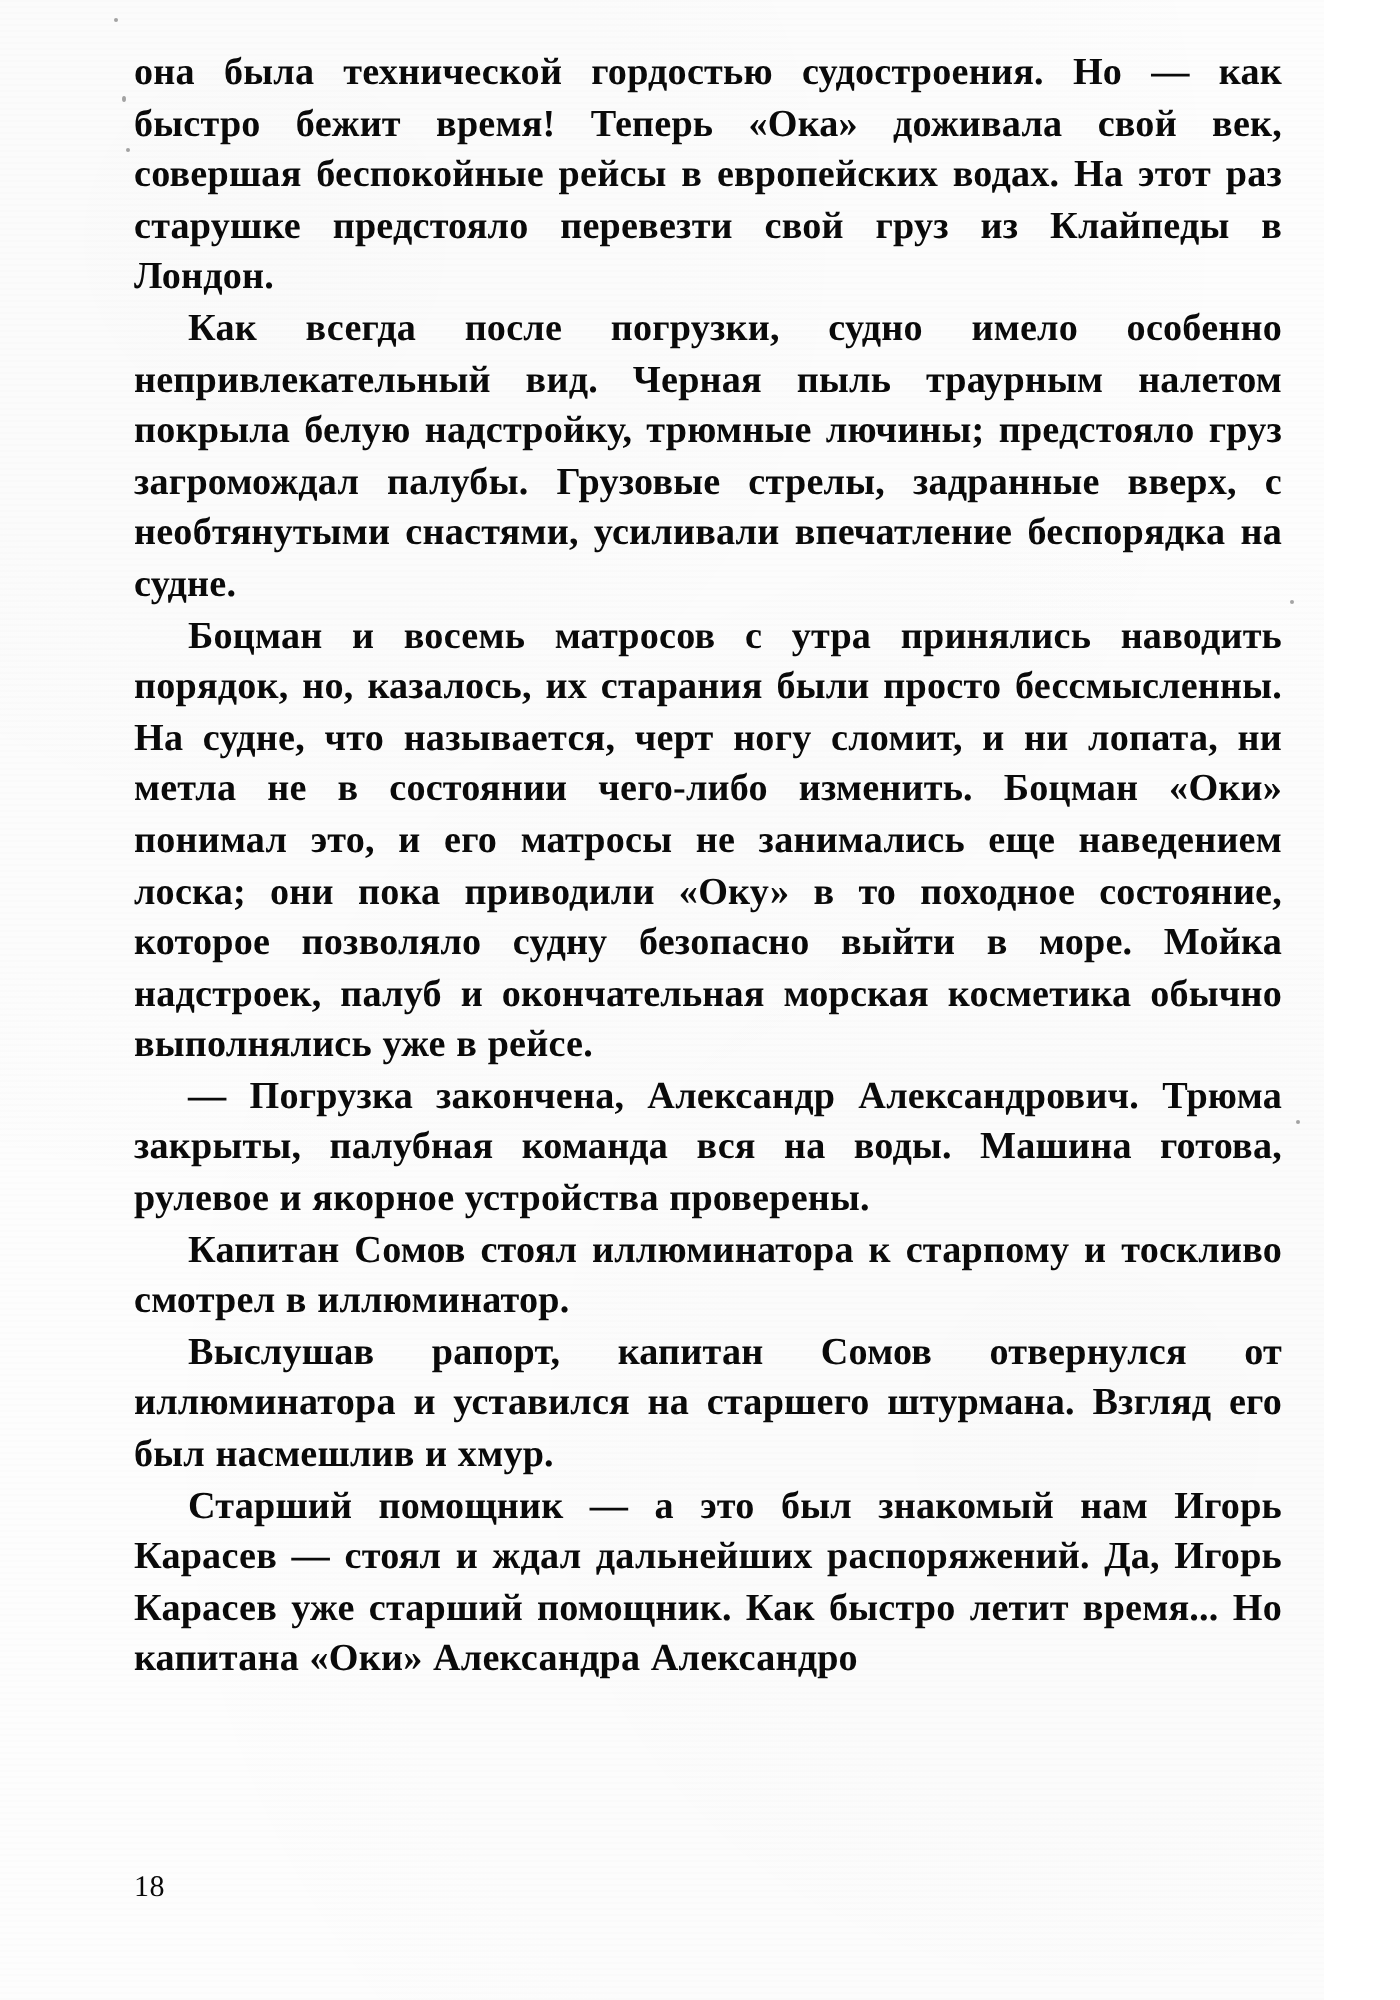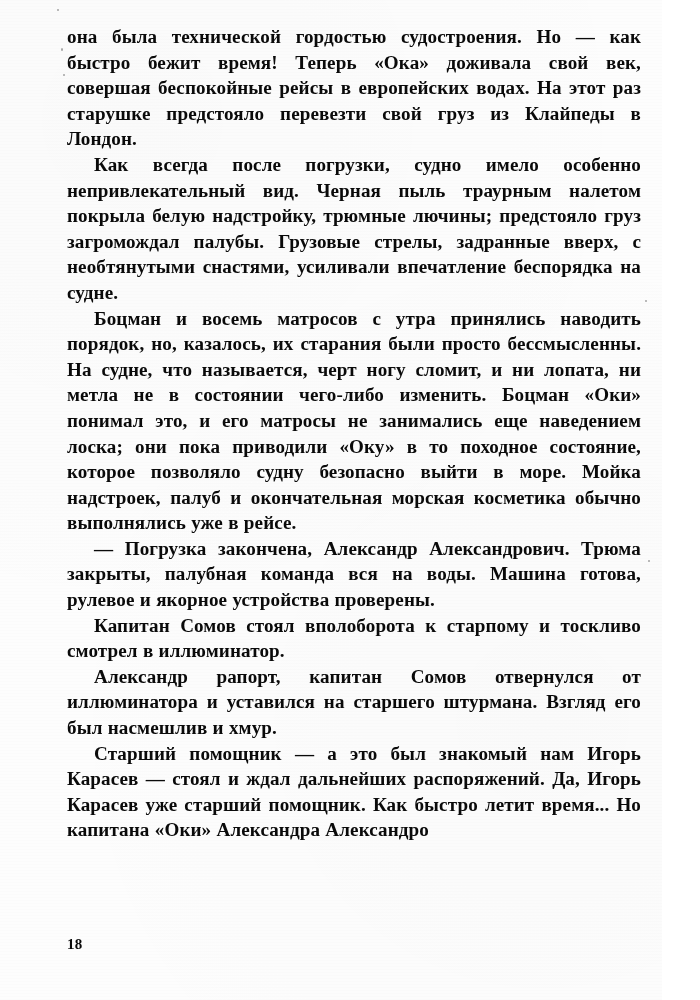--- a/index.html
+++ b/index.html
@@ -51,21 +51,21 @@
   .para.clipped {
     white-space: normal;
   }
 
   
   .folio {
     position: absolute;
     left: 67px;
     top: 936px;
     font-size: 15px;
-    font-weight: 700;
+    font-weight: 400;
     letter-spacing: 0.3px;
     font-family: "Liberation Serif", "DejaVu Serif", serif;
   }
 
   
   .grain {
     position: absolute;
     inset: 0;
     pointer-events: none;
     opacity: 0.5;
@@ -91,22 +91,22 @@
 </head>
 <body>
 
 <div class="page">
 
   <div class="textblock">
     <p class="para">она была технической гордостью судостроения. Но — как быстро бежит время! Теперь «Ока» доживала свой век, совершая беспокойные рейсы в европейских водах. На этот раз старушке предстояло перевезти свой груз из Клайпеды в Лондон.</p>
     <p class="para indent">Как всегда после погрузки, судно имело особенно непривлекательный вид. Черная пыль траурным налетом покрыла белую надстройку, трюмные лючины; предстояло груз загромождал палубы. Грузовые стрелы, задранные вверх, с необтянутыми снастями, усиливали впечатление беспорядка на судне.</p>
     <p class="para indent">Боцман и восемь матросов с утра принялись наводить порядок, но, казалось, их старания были просто бессмысленны. На судне, что называется, черт ногу сломит, и ни лопата, ни метла не в состоянии чего-либо изменить. Боцман «Оки» понимал это, и его матросы не занимались еще наведением лоска; они пока приводили «Оку» в то походное состояние, которое позволяло судну безопасно выйти в море. Мойка надстроек, палуб и окончательная морская косметика обычно выполнялись уже в рейсе.</p>
     <p class="para indent">— Погрузка закончена, Александр Александрович. Трюма закрыты, палубная команда вся на воды. Машина готова, рулевое и якорное устройства проверены.</p>
-    <p class="para indent">Капитан Сомов стоял вполоборота к старпому и тоскливо смотрел в иллюминатор.</p>
-    <p class="para indent">Александр рапорт, капитан Сомов отвернулся от иллюминатора и уставился на старшего штурмана. Взгляд его был насмешлив и хмур.</p>
+    <p class="para indent">Капитан Сомов стоял иллюминатора к старпому и тоскливо смотрел в иллюминатор.</p>
+    <p class="para indent">Выслушав рапорт, капитан Сомов отвернулся от иллюминатора и уставился на старшего штурмана. Взгляд его был насмешлив и хмур.</p>
     <p class="para indent clipped">Старший помощник — а это был знакомый нам Игорь Карасев — стоял и ждал дальнейших распоряжений. Да, Игорь Карасев уже старший помощник. Как быстро летит время... Но капитана «Оки» Александра Александро</p>
   </div>
 
   <div class="folio">18</div>
 
   <div class="speckle" style="left:57px;  top:9px;   width:2px; height:2px;"></div>
   <div class="speckle" style="left:61px;  top:48px;  width:2px; height:3px;"></div>
   <div class="speckle" style="left:63px;  top:74px;  width:2px; height:2px;"></div>
   <div class="speckle" style="left:645px; top:300px; width:2px; height:2px;"></div>
   <div class="speckle" style="left:648px; top:560px; width:2px; height:2px;"></div>

